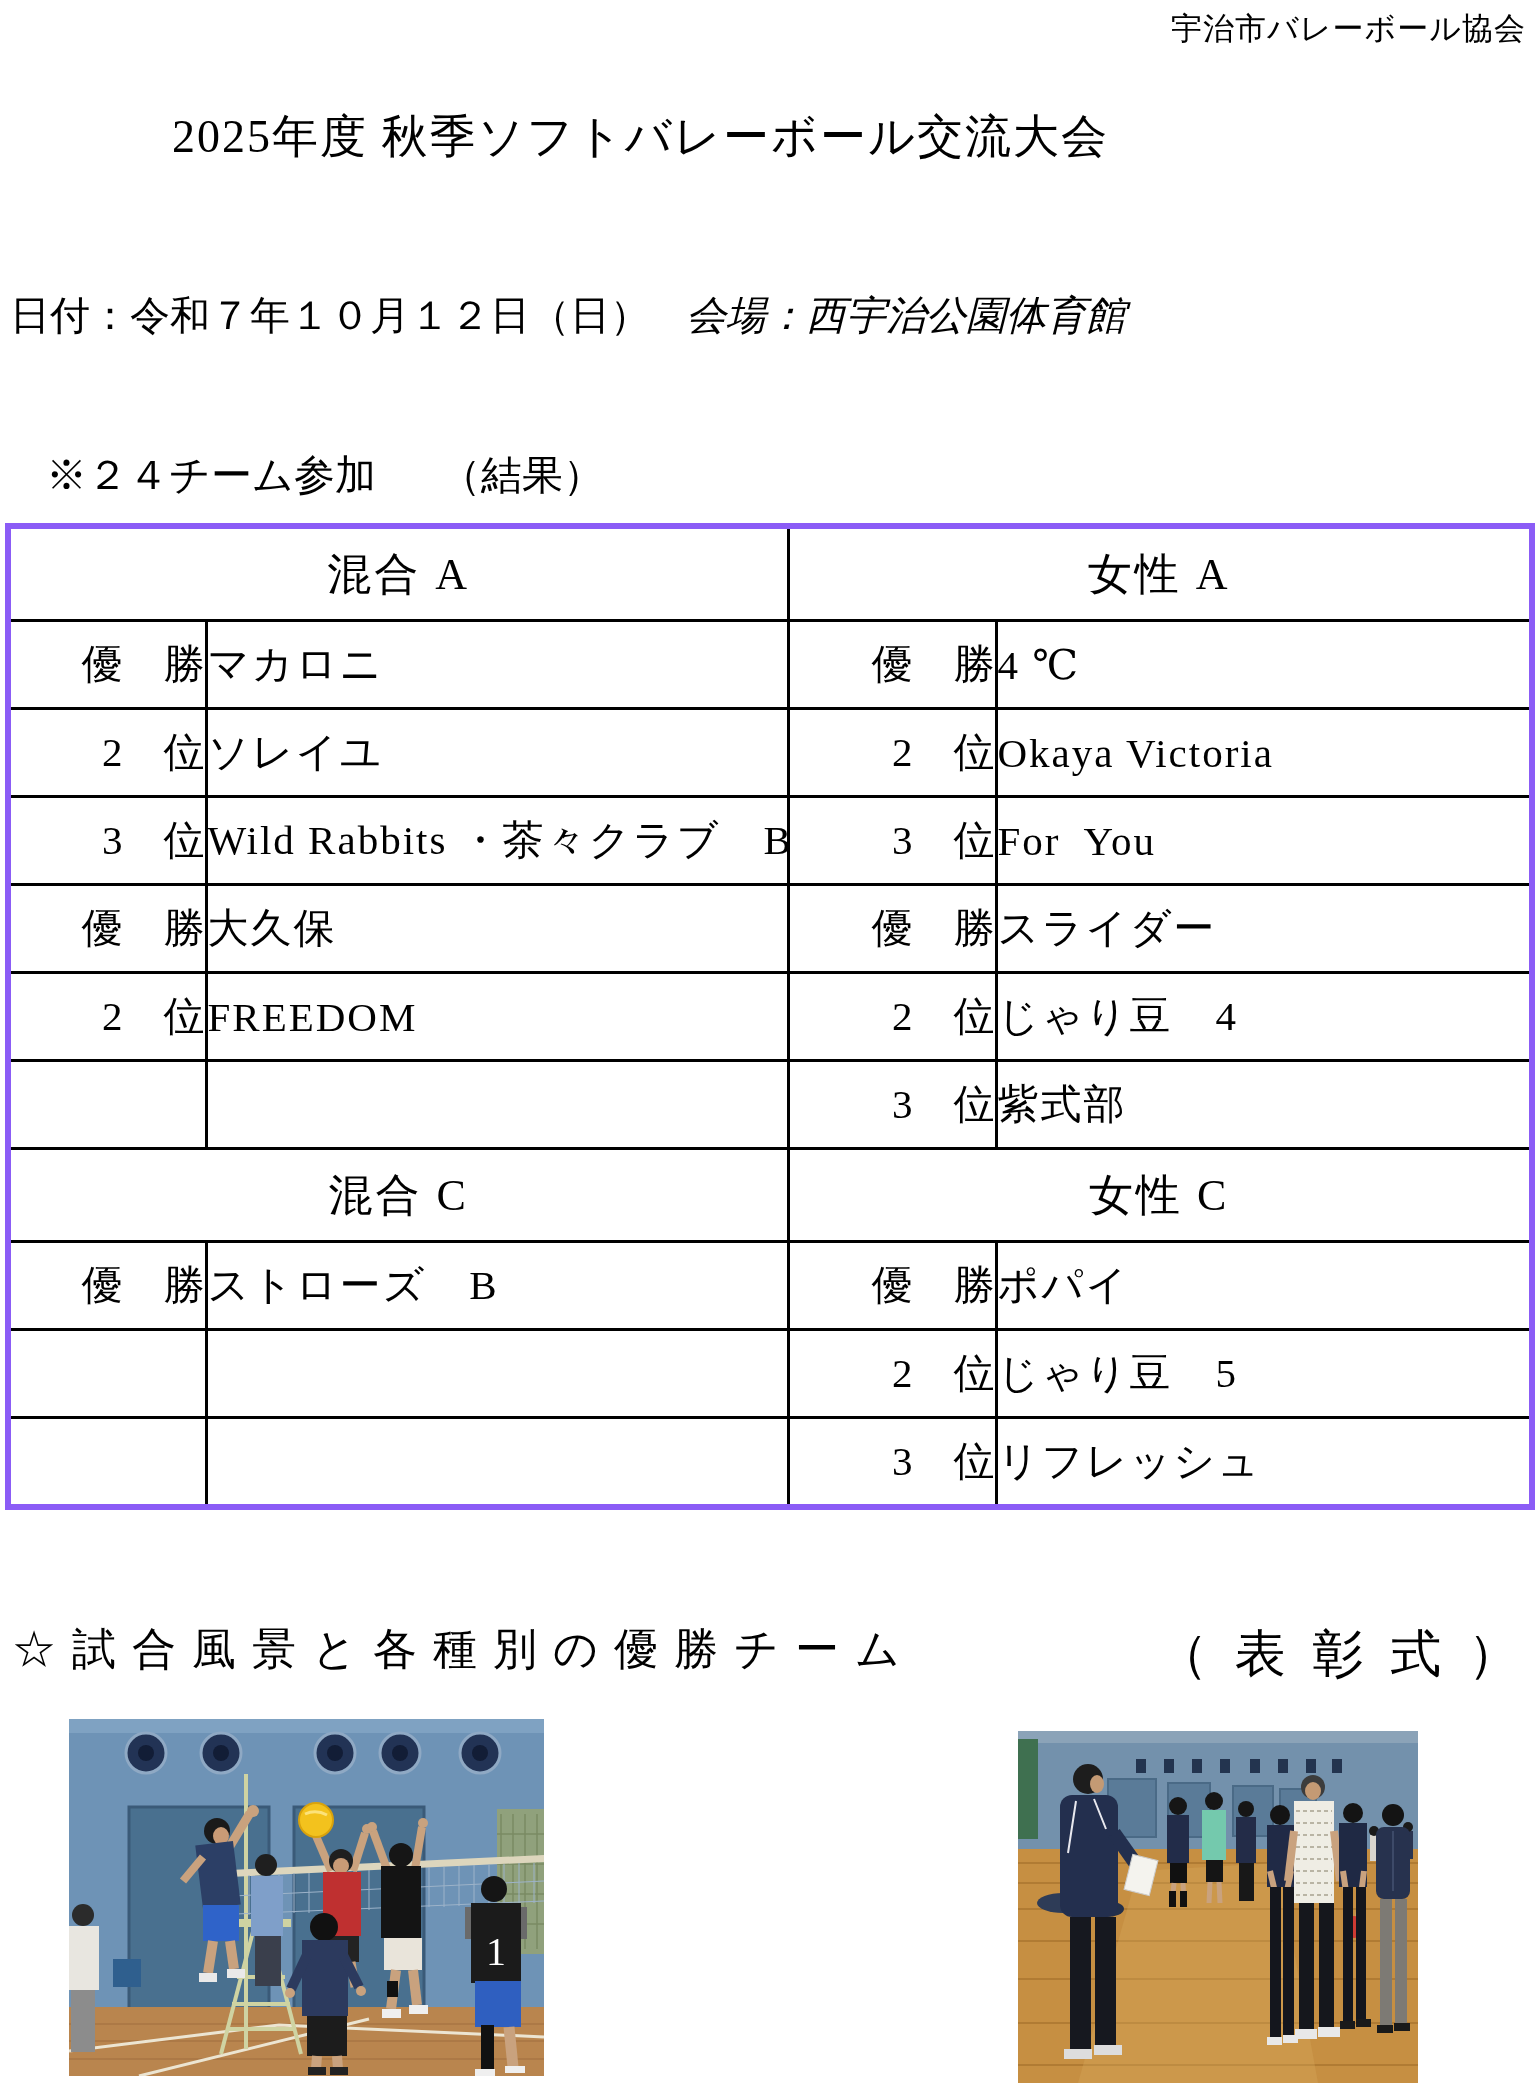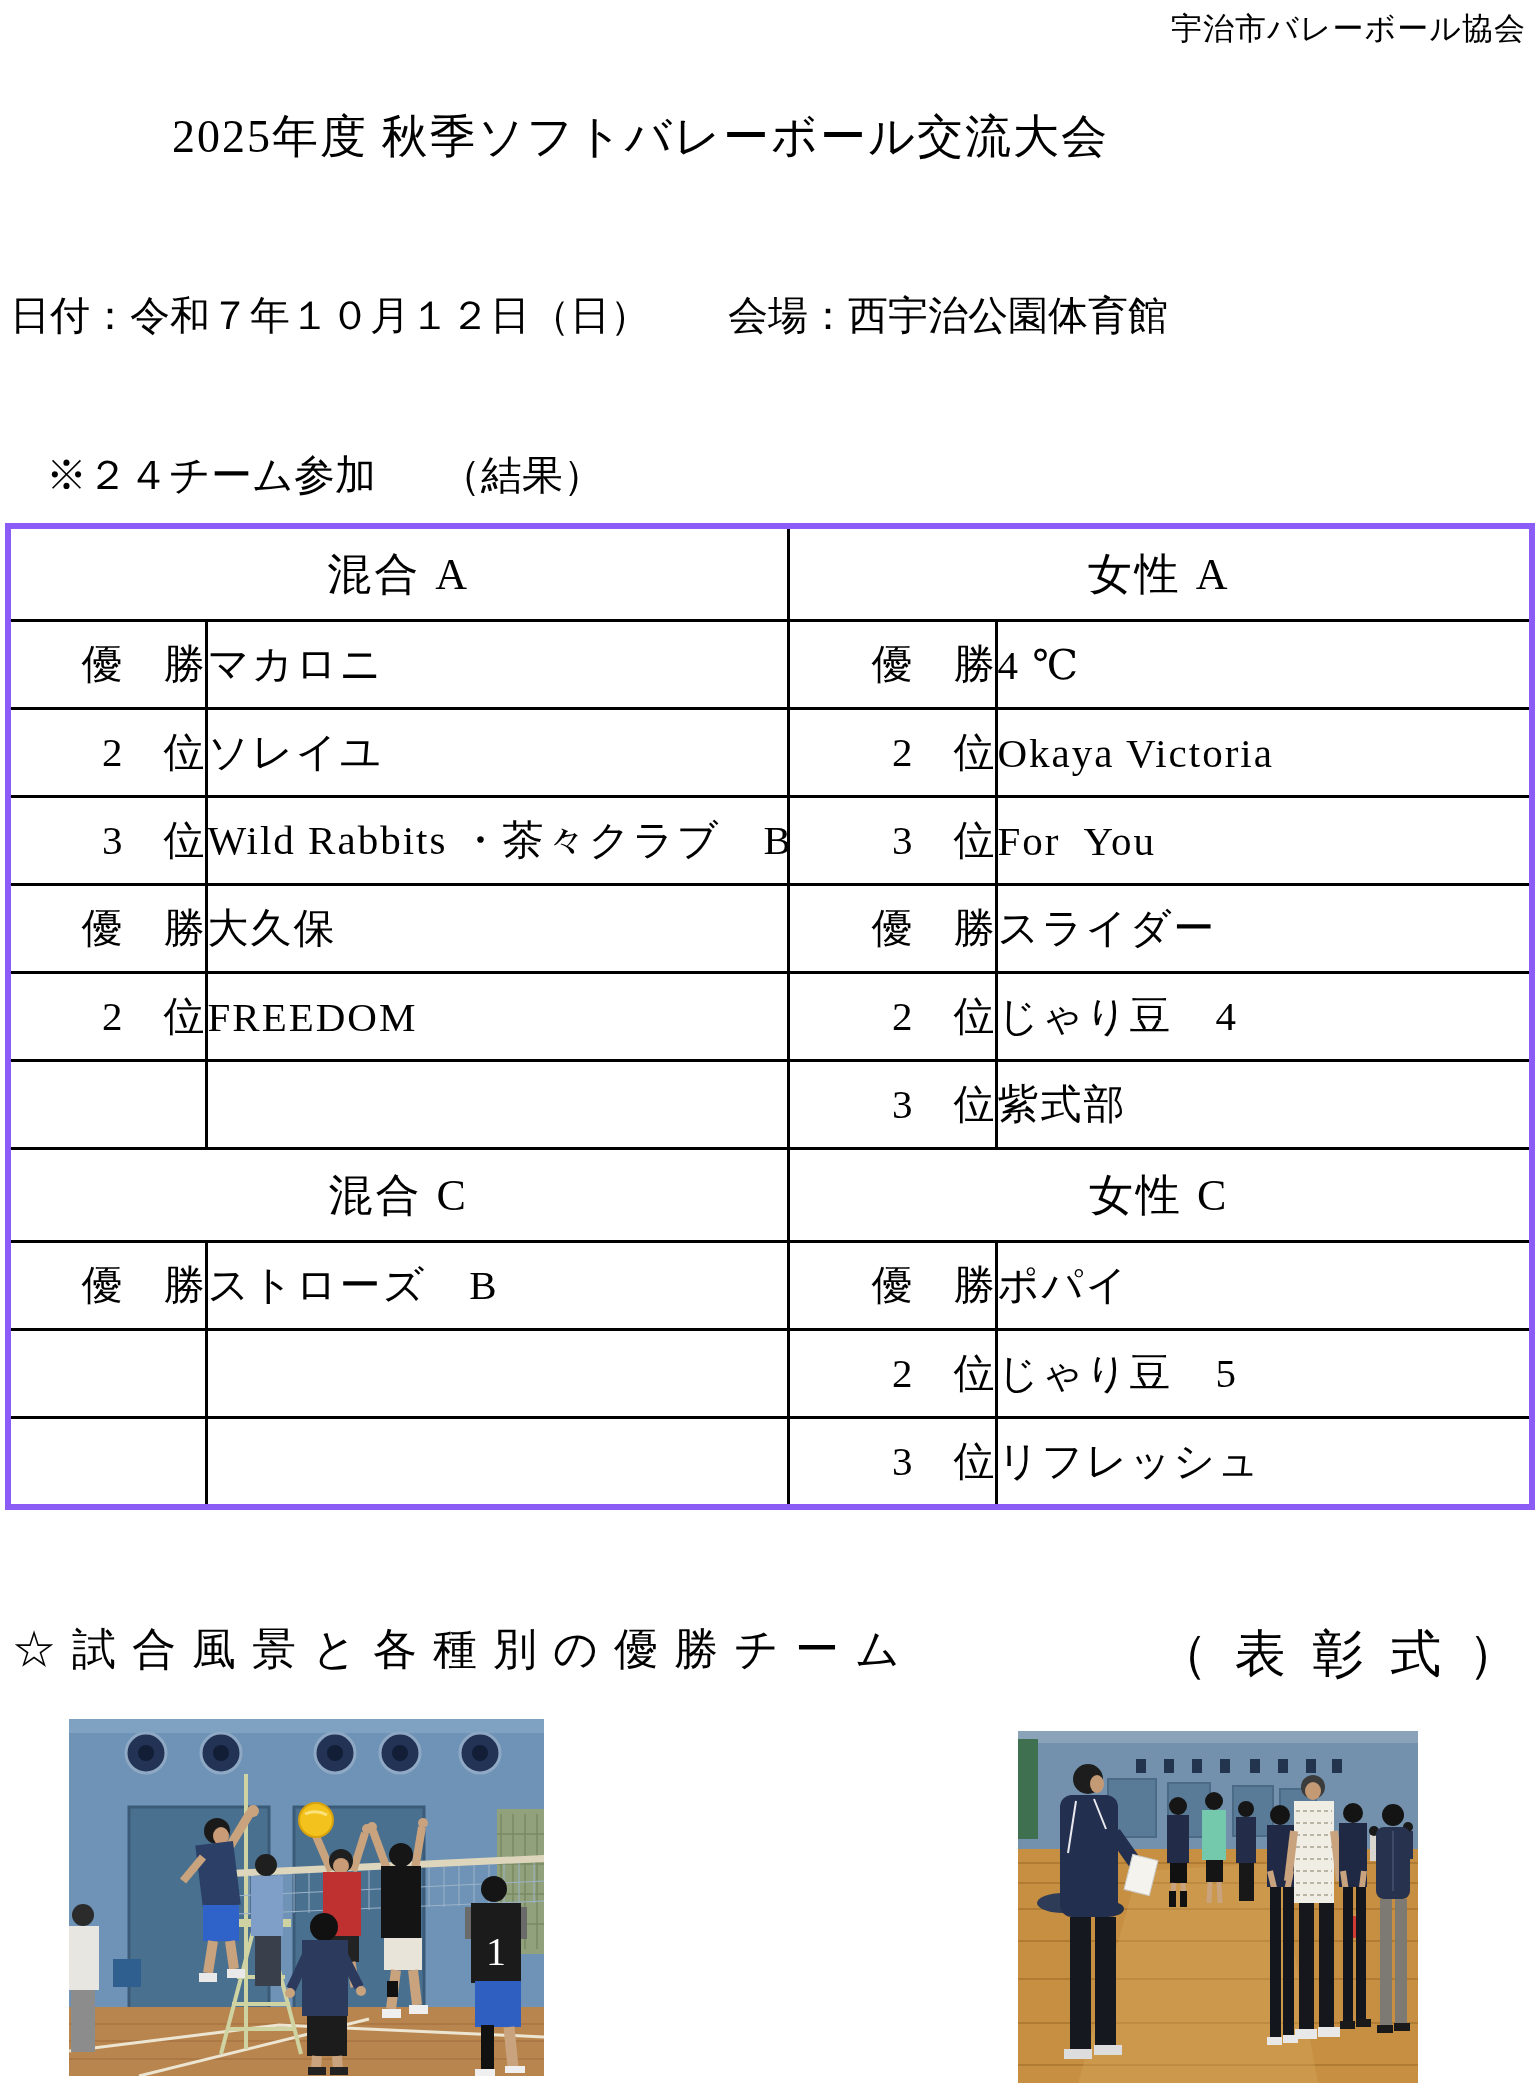--- a/index.html
+++ b/index.html
@@ -3,21 +3,21 @@
 <meta charset="utf-8">
 <style>
   html,body{margin:0;padding:0;background:#ffffff;}
   .page{
     position:relative;width:1536px;height:2091px;background:#ffffff;
     font-family:"Liberation Serif","DejaVu Serif",serif;color:#000;overflow:hidden;border-radius:21px;
   }
   .org-line{position:absolute;top:8px;right:10px;font-size:31px;letter-spacing:1px;}
   .doc-title{position:absolute;top:106px;left:172px;font-size:46px;letter-spacing:2px;font-weight:500;}
   .date-line{position:absolute;top:288px;left:10px;font-size:40px;white-space:pre;}
-  .date-line .venue{margin-left:78px;}
+  .date-line .venue{margin-left:36px;font-style:italic;}
   .note-line{position:absolute;top:448px;left:46px;font-size:41px;white-space:pre;}
   .note-line .result{margin-left:64px;font-family:Liberation Serif, serif;}
 
   table.results{
     position:absolute;top:523px;left:5px;width:1524px;
     border-collapse:collapse;table-layout:fixed;
     border:6px solid #8b5cf6;
   }
   table.results td{border:3px solid #000;padding:0;overflow:hidden;}
   tr.hdr td{height:90px;text-align:center;font-size:44px;letter-spacing:3px;}

